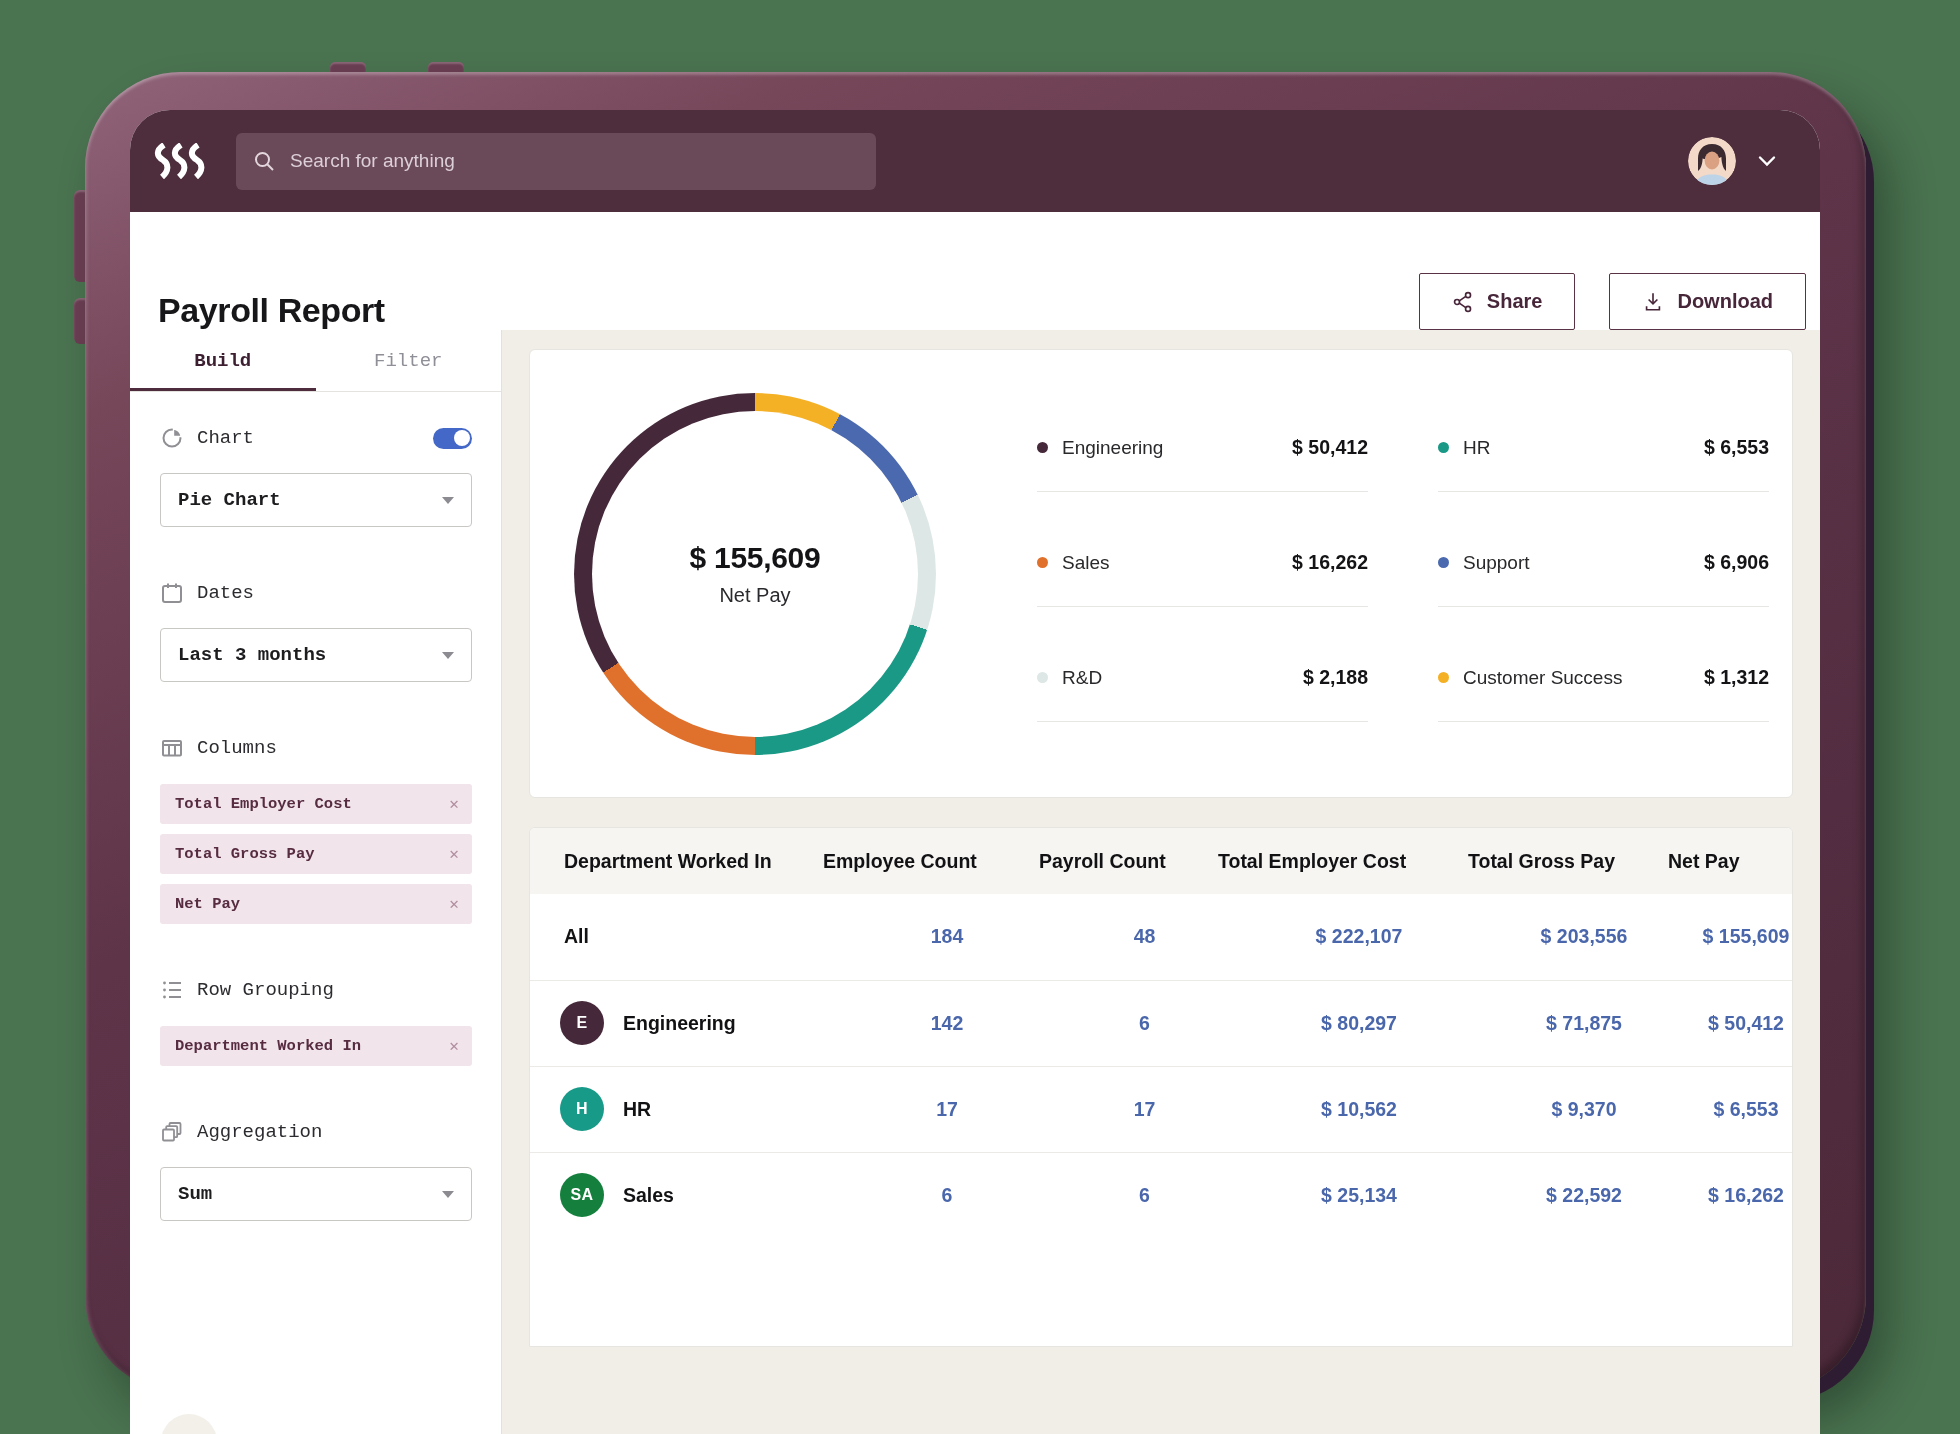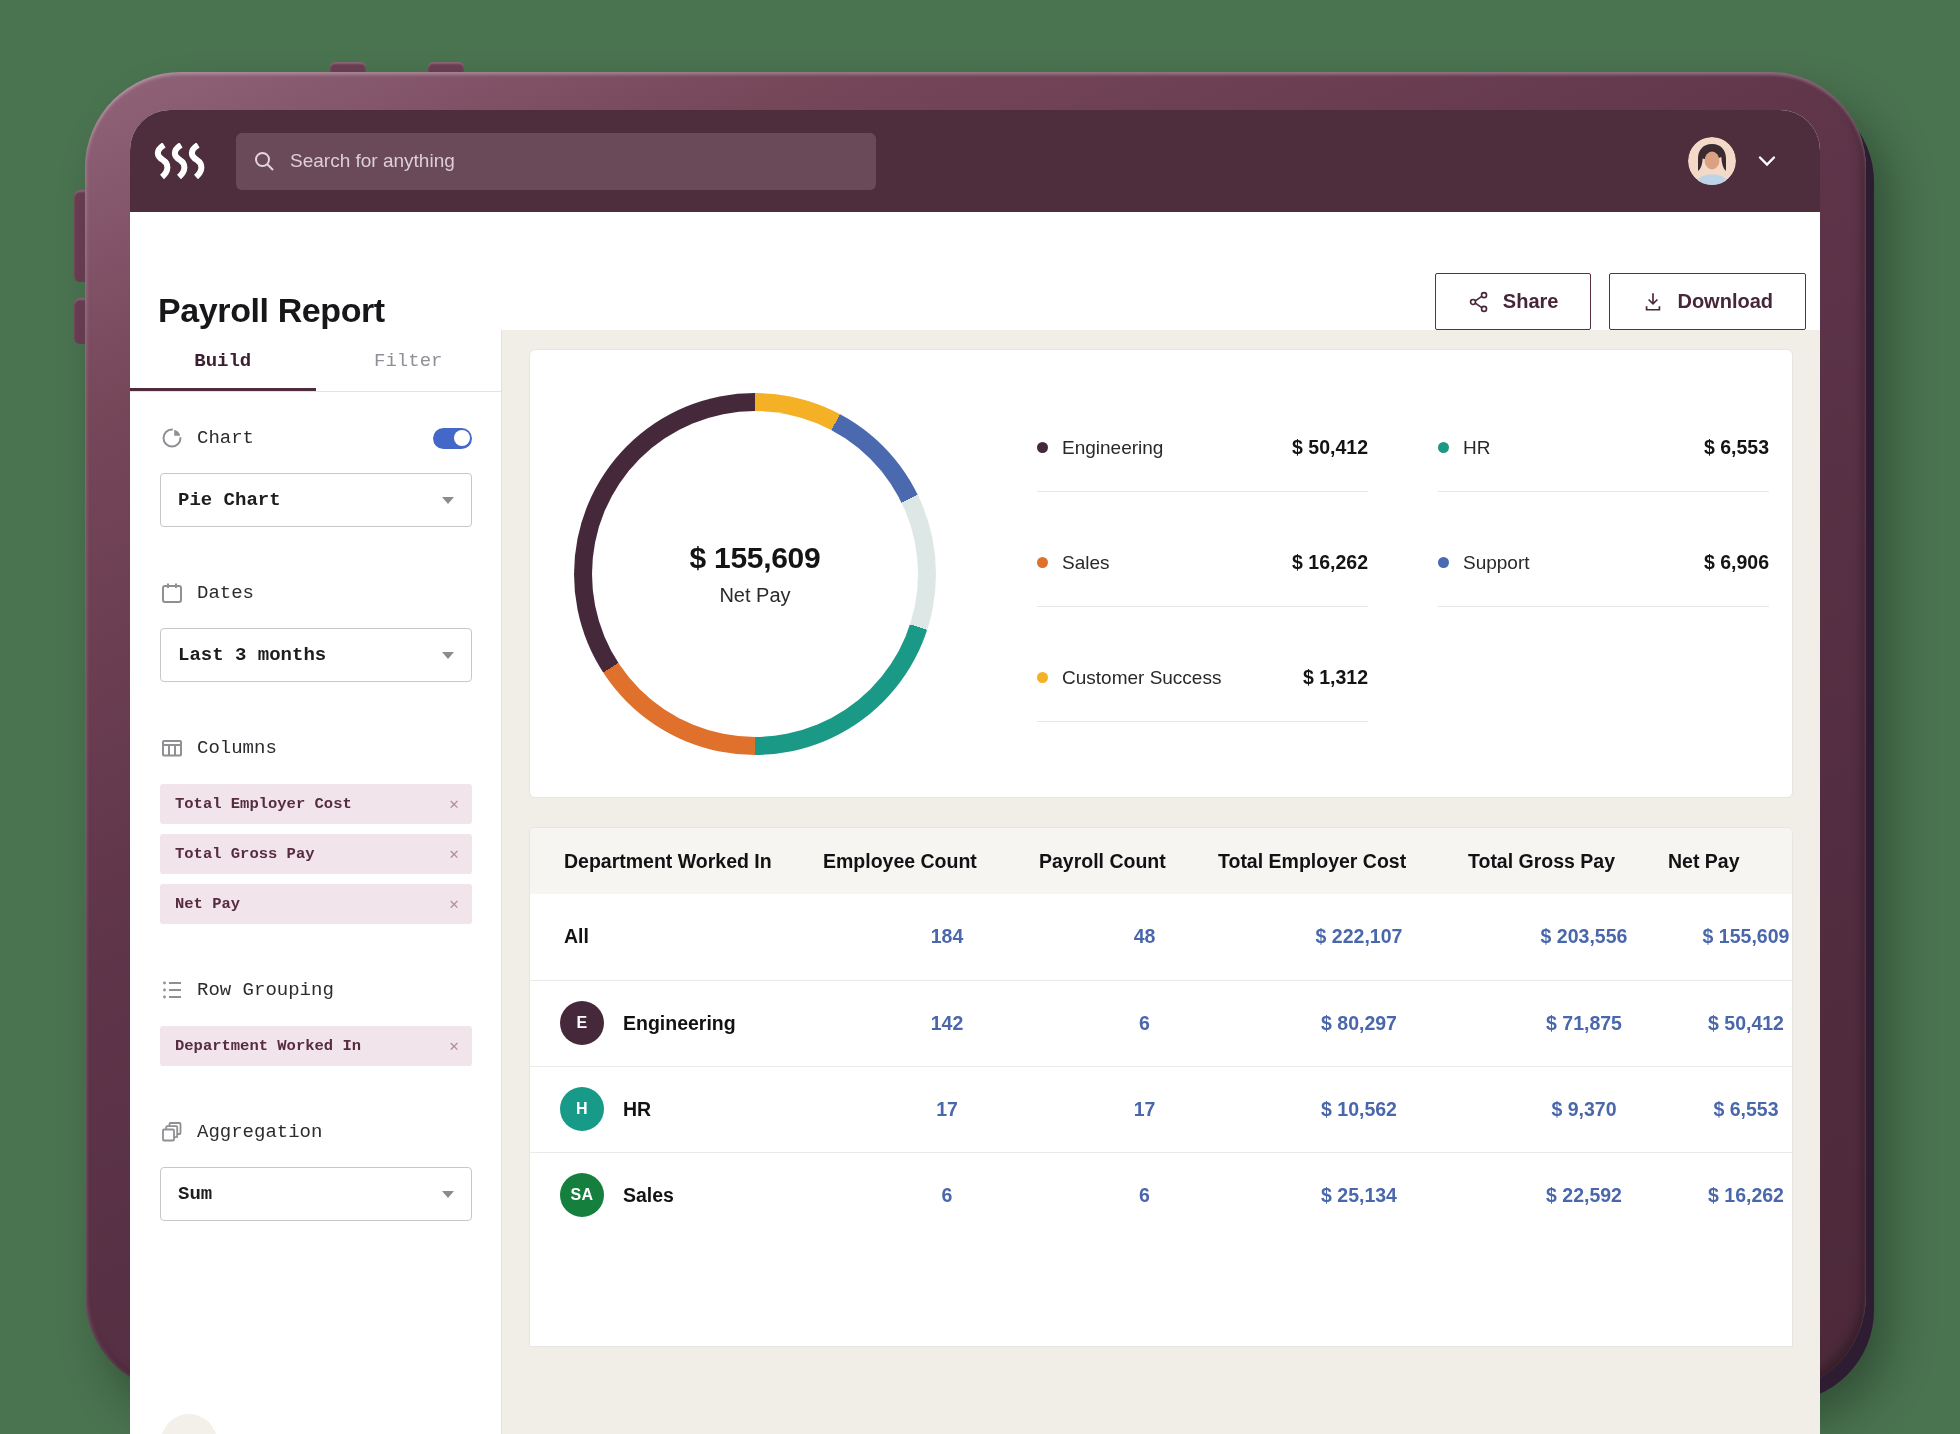--- a/index.html
+++ b/index.html
@@ -29,21 +29,21 @@
   .logo { margin-right:30px; display:flex; }
   .search { width:640px; height:57px; background:#6a4a59; border-radius:6px; display:flex; align-items:center; padding:0 16px; gap:14px; }
   .search input { flex:1; background:transparent; border:0; outline:0; color:#f1e7ec; font-size:19px; font-family:inherit; }
   .search input::placeholder { color:#ddcfd7; opacity:1; }
   .top-right { margin-left:auto; display:flex; align-items:center; gap:22px; }
   .avatar { width:48px; height:48px; border-radius:50%; overflow:hidden; flex:0 0 auto; }
 
   
   .page-header { flex:0 0 118px; background:#fff; display:flex; align-items:flex-end; padding:0 14px 0 28px; }
   .page-title { font-size:34px; font-weight:700; color:#17171a; letter-spacing:-.4px; }
-  .actions { margin-left:auto; display:flex; gap:18px; }
+  .actions { margin-left:auto; display:flex; gap:34px; }
   .btn { height:57px; display:inline-flex; align-items:center; justify-content:center; gap:13px;
     border:1.5px solid #5a3245; background:#fff; color:#472639; font-size:20px; font-weight:700;
     padding:0 32px; border-radius:2px; cursor:pointer; font-family:inherit; }
 
   
   .app-body { flex:1; display:flex; min-height:0; }
 
   .sidebar { flex:0 0 372px; background:#fff; border-right:1px solid #e3e1dd; position:relative;font-family:Liberation Mono, monospace; }
   .tabs { display:flex; height:62px; border-bottom:1px solid #e5e3df; }
   .tab { flex:1; display:flex; align-items:center; justify-content:center; font-size:19px; color:#8f8f98; cursor:pointer; }
@@ -307,20 +307,25 @@
               </div>
               <div class="legend-item">
                 <span class="legend-dot" style="background: rgb(224, 113, 44);"></span>
                 <span class="legend-label">Sales</span>
                 <span class="legend-value">$ 16,262</span>
               </div>
               <div class="legend-item">
                 <span class="legend-dot" style="background: rgb(75, 105, 174);"></span>
                 <span class="legend-label">Support</span>
                 <span class="legend-value">$ 6,906</span>
+              </div>
+              <div class="legend-item">
+                <span class="legend-dot" style="background: rgb(221, 231, 229);"></span>
+                <span class="legend-label">R&amp;D</span>
+                <span class="legend-value">$ 2,188</span>
               </div>
               <div class="legend-item">
                 <span class="legend-dot" style="background: rgb(244, 177, 38);"></span>
                 <span class="legend-label">Customer Success</span>
                 <span class="legend-value">$ 1,312</span>
               </div>
             </div>
           </section>
 
           <section class="card table-card">

